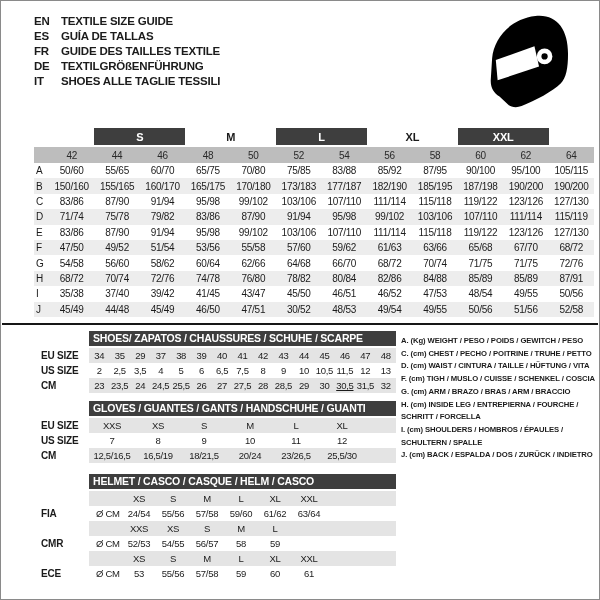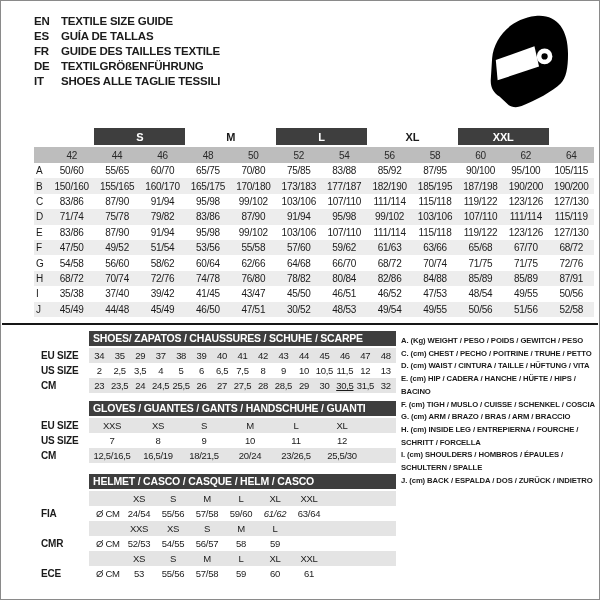--- a/index.html
+++ b/index.html
@@ -378,21 +378,21 @@
         </div>
       </div>
       <div class="trow">
         <div class="rlabel">FIA</div>
         <div class="rdata">
           <div class="cell unit" style="width: 33px;">Ø CM</div>
           <div class="cell" style="width: 34px;">24/54</div>
           <div class="cell" style="width: 34px;">55/56</div>
           <div class="cell" style="width: 34px;">57/58</div>
           <div class="cell" style="width: 34px;">59/60</div>
-          <div class="cell" style="width: 34px; font-style: italic;">61/62</div>
+          <div class="cell" style="width: 34px;">61/62</div>
           <div class="cell" style="width: 34px;">63/64</div>
         </div>
       </div>
       <div class="trow">
         <div class="rlabel"></div>
         <div class="rdata shaded">
           <div class="cell unit" style="width: 33px;"></div>
           <div class="cell" style="width: 34px;">XXS</div>
           <div class="cell" style="width: 34px;">XS</div>
           <div class="cell" style="width: 34px;">S</div>
@@ -436,21 +436,20 @@
           <div class="cell" style="width: 34px;">60</div>
           <div class="cell" style="width: 34px;">61</div>
         </div>
       </div>
     </div>
 
   <div id="legend">
       <div class="legend-item">A. (Kg) WEIGHT / PESO / POIDS / GEWITCH / PESO</div>
       <div class="legend-item">C. (cm) CHEST / PECHO / POITRINE / TRUHE / PETTO</div>
       <div class="legend-item">D. (cm) WAIST / CINTURA / TAILLE / HÜFTUNG / VITA</div>
-      <div class="legend-item">E. (cm) HIP / CADERA / HANCHE / HÜFTE / HIPS / BACINO</div>
       <div class="legend-item">F. (cm) TIGH / MUSLO / CUISSE / SCHENKEL / COSCIA</div>
       <div class="legend-item">G. (cm) ARM / BRAZO / BRAS / ARM / BRACCIO</div>
       <div class="legend-item">H. (cm) INSIDE LEG / ENTREPIERNA / FOURCHE / SCHRITT / FORCELLA</div>
       <div class="legend-item">I. (cm) SHOULDERS / HOMBROS / ÉPAULES / SCHULTERN / SPALLE</div>
       <div class="legend-item">J. (cm) BACK / ESPALDA / DOS / ZURÜCK / INDIETRO</div>
     </div>
 
 </div>
 
 </body></html>

